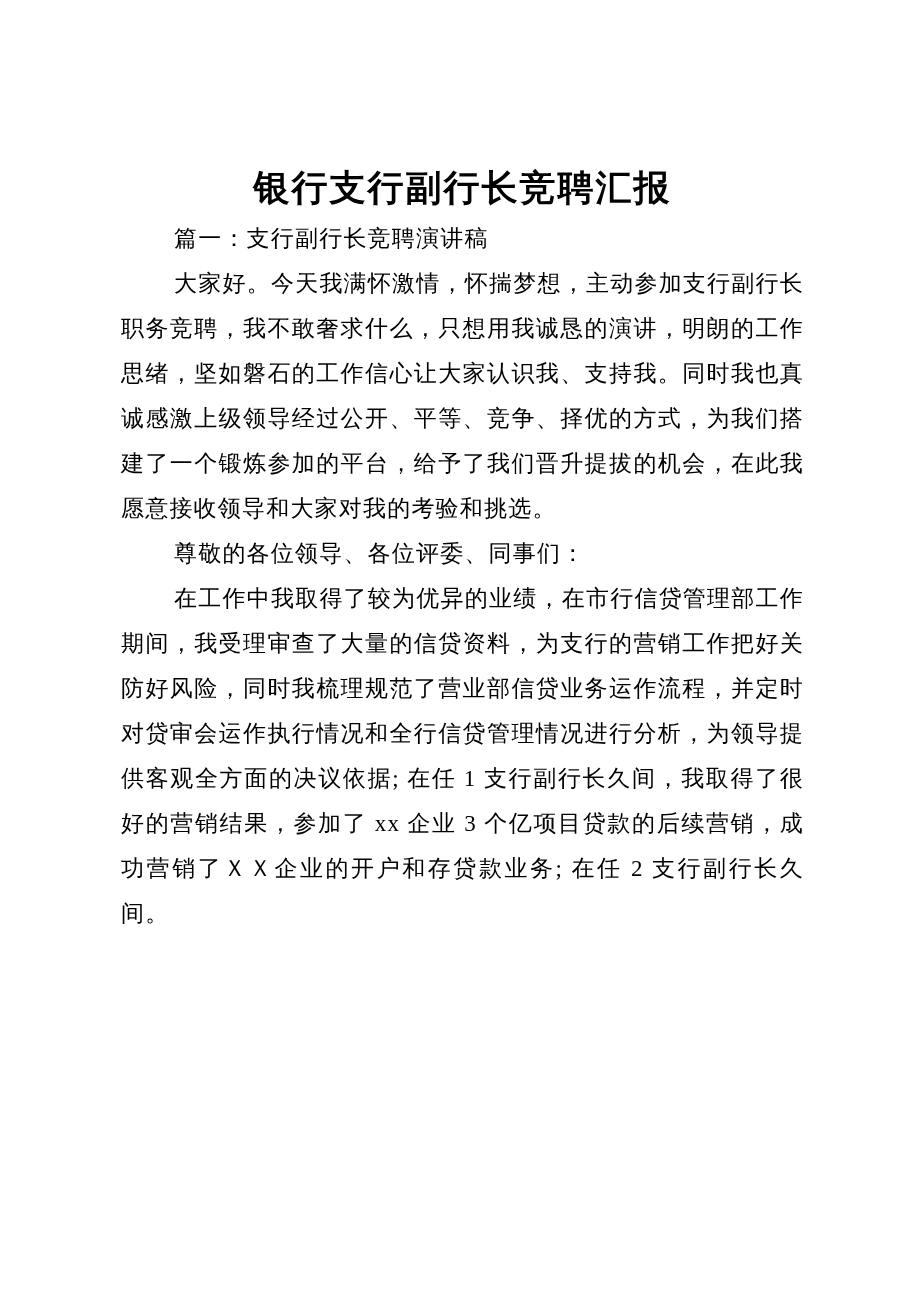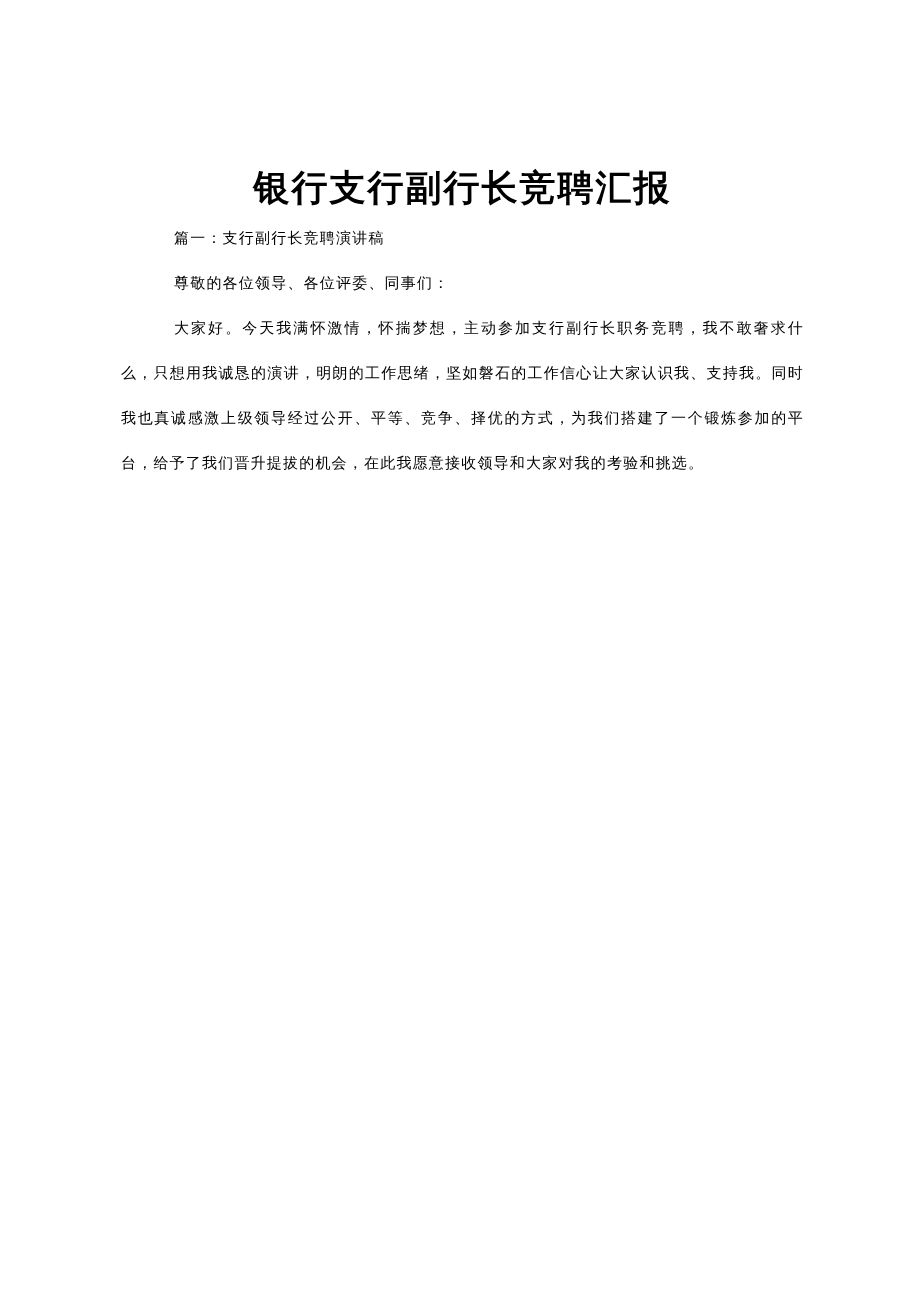--- a/index.html
+++ b/index.html
@@ -28,33 +28,34 @@
     font-size: 36px;
     line-height: 56px;
     text-align: center;
     letter-spacing: 2px;
     white-space: nowrap;
   }
   .doc-body p {
     margin: 0;
     font-family: "Liberation Serif", "DejaVu Serif", serif;
     font-weight: 400;
-    font-size: 15px;
+    font-size: 23px;
     line-height: 45px;
     letter-spacing: 1.2px;
     text-align: justify;
     text-indent: 53px;
     word-break: normal;
   }
 </style>
 </head>
 <body>
 
 <div class="page">
   <div class="content">
     <h1 class="doc-title">银行支行副行长竞聘汇报</h1>
     <div class="doc-body">
       <p>篇一：支行副行长竞聘演讲稿</p>
+      <p>大家好。今天我满怀激情，怀揣梦想，主动参加支行副行长职务竞聘，我不敢奢求什么，只想用我诚恳的演讲，明朗的工作思绪，坚如磐石的工作信心让大家认识我、支持我。同时我也真诚感激上级领导经过公开、平等、竞争、择优的方式，为我们搭建了一个锻炼参加的平台，给予了我们晋升提拔的机会，在此我愿意接收领导和大家对我的考验和挑选。</p>
       <p>尊敬的各位领导、各位评委、同事们：</p>
-      <p>大家好。今天我满怀激情，怀揣梦想，主动参加支行副行长职务竞聘，我不敢奢求什么，只想用我诚恳的演讲，明朗的工作思绪，坚如磐石的工作信心让大家认识我、支持我。同时我也真诚感激上级领导经过公开、平等、竞争、择优的方式，为我们搭建了一个锻炼参加的平台，给予了我们晋升提拔的机会，在此我愿意接收领导和大家对我的考验和挑选。</p>
+      <p>在工作中我取得了较为优异的业绩，在市行信贷管理部工作期间，我受理审查了大量的信贷资料，为支行的营销工作把好关防好风险，同时我梳理规范了营业部信贷业务运作流程，并定时对贷审会运作执行情况和全行信贷管理情况进行分析，为领导提供客观全方面的决议依据; 在任 1 支行副行长久间，我取得了很好的营销结果，参加了 xx 企业 3 个亿项目贷款的后续营销，成功营销了ＸＸ企业的开户和存贷款业务; 在任 2 支行副行长久间。</p>
     </div>
   </div>
 </div>
 
 </body></html>

